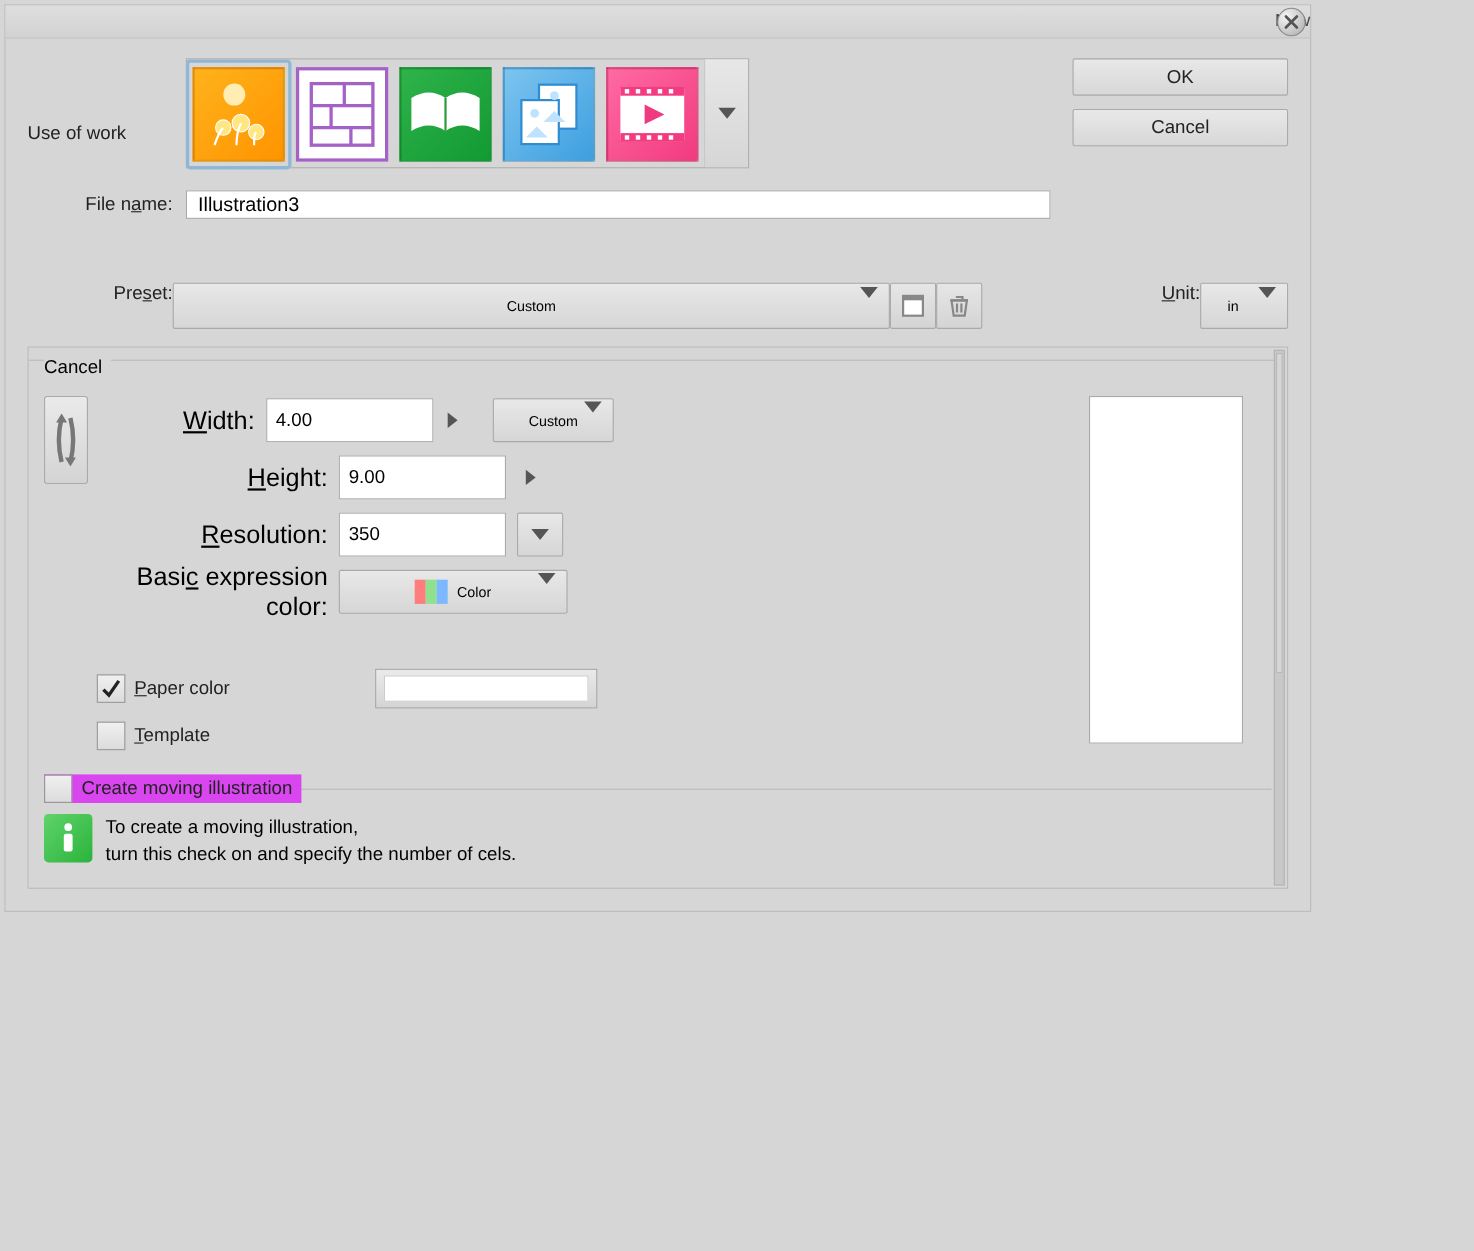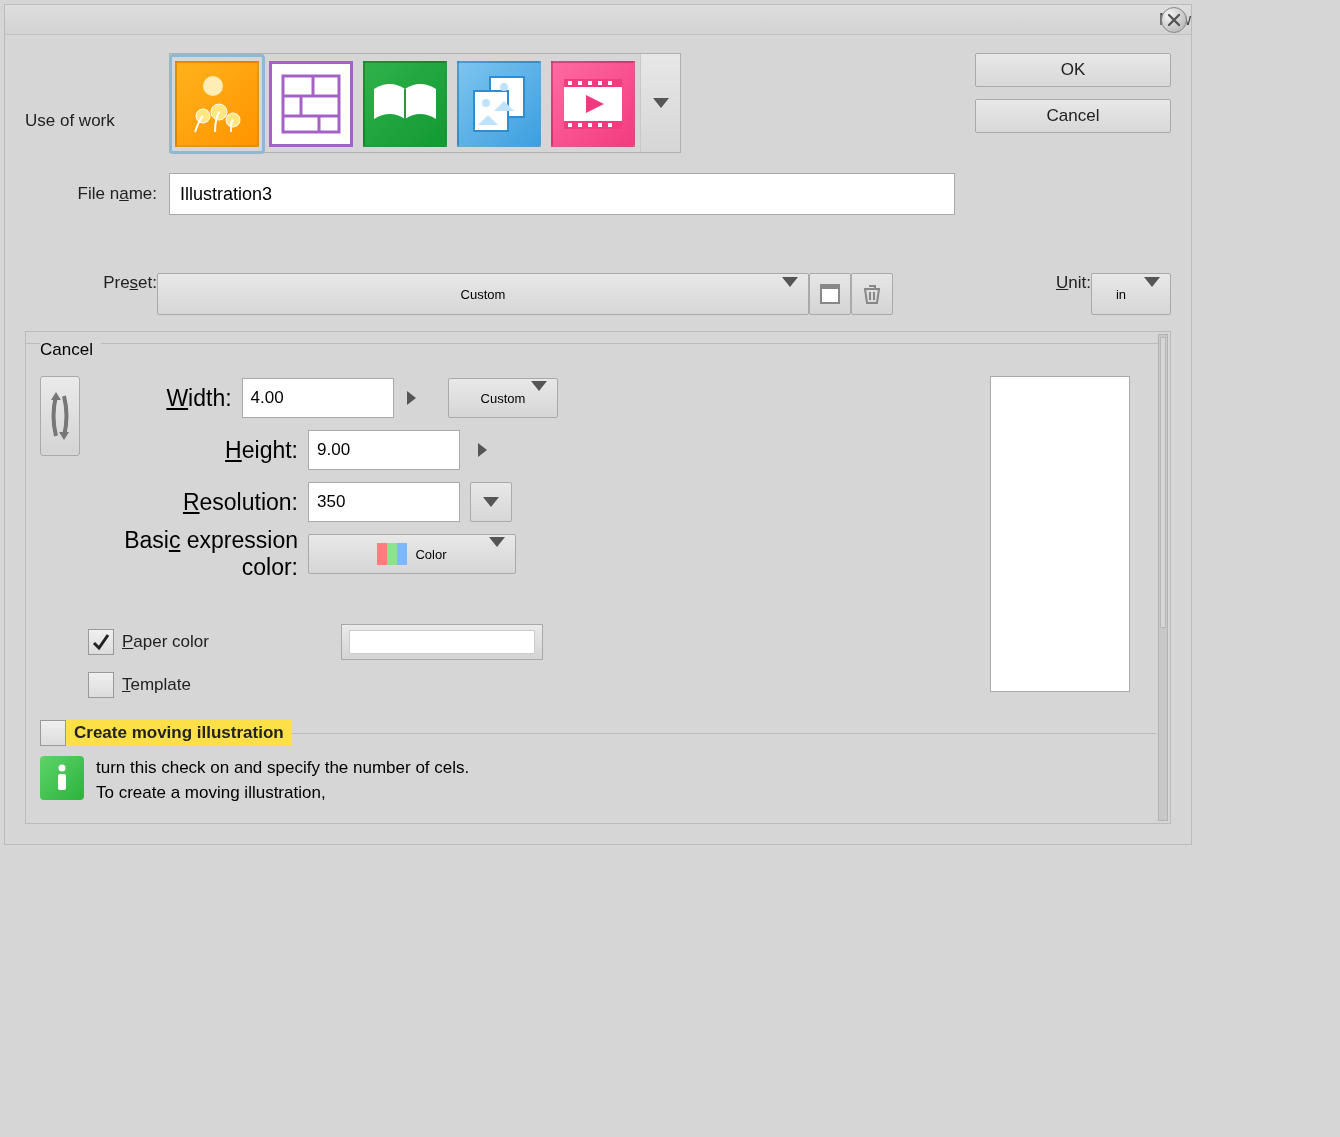--- a/index.html
+++ b/index.html
@@ -22,21 +22,21 @@
   .tile-purple { background: #fff; border-color:#a562c6; }
   .tile-green { background: linear-gradient(135deg,#2fb24a,#129a33); }
   .tile-blue { background: linear-gradient(135deg,#7cc4ef,#3e9fe0); }
   .tile-pink { background: linear-gradient(135deg,#ff6aa2,#f23b80); }
   .chev-cell { width: 40px; display:flex; align-items:center; justify-content:center; background: linear-gradient(#e7e7e7,#d6d6d6); cursor:pointer; border-left:1px solid #c8c8c8;}
   .btn-col { width: 206px; margin-left: 20px; }
   .dlg-btn { display:block; width: 196px; height: 34px; margin-bottom: 12px; background: linear-gradient(#e8e8e8,#d8d8d8); border:1px solid #aaa; border-radius:2px; font-size:17px; color:#222; cursor:pointer; }
   .filename-row { display:flex; align-items:center; margin-top: 20px; gap: 12px; }
   .filename-row .fld-label { width: 132px; text-align:right;}
   .u { text-decoration: underline; }
-  .text-input { height: 42px; font-size: 18px; padding: 0 10px; border: 1px solid #aaa; background:#fff; }
+  .text-input { height: 26px; font-size: 18px; padding: 0 10px; border: 1px solid #aaa; background:#fff; }
   .filename-input { width: 786px; }
   .preset-row { display:flex; align-items:flex-start; margin-top: 58px; }
   .preset-row .fld-label { width: 132px; text-align:right; }
   .select-btn { height: 42px; background: linear-gradient(#e8e8e8,#d6d6d6); border:1px solid #aaa; border-radius:2px; display:flex; align-items:center; justify-content:center; position:relative; cursor:pointer; font-size:13px;}
   .select-btn .arrow { position:absolute; right:10px; }
   .preset-select { width: 652px; }
   .sq-btn { width: 42px; height: 42px; background: linear-gradient(#e6e6e6,#d4d4d4); border:1px solid #aaa; border-radius:2px; display:flex;align-items:center;justify-content:center; cursor:pointer;}
   .unit-gap { flex:1; }
   .unit-label { margin-right:0; }
   .unit-select { width: 80px; }
@@ -58,21 +58,21 @@
   .color-swatch-strip span { width:10px; height:22px; }
   .extras { margin-top: 44px; }
   .chk-row { display:flex; align-items:center; gap: 8px; margin-bottom: 12px; }
   .chk { width:26px; height:26px; border:1px solid #999; background: linear-gradient(#f0f0f0,#dcdcdc); display:flex;align-items:center;justify-content:center; cursor:pointer;}
   .chk svg { width:20px;height:20px;}
   .swatch-btn { width: 202px; height:36px; background: linear-gradient(#eaeaea,#d4d4d4); border:1px solid #aaa; display:flex;align-items:center;justify-content:center; cursor:pointer; margin-left: 124px;}
   .swatch-inner { width:186px; height:24px; background:#fff; border:1px solid #ccc;}
   .preview-col { margin-left:auto; width: 200px; padding-top: 4px; padding-right: 26px;}
   .preview { width: 140px; height: 316px; background:#fff; border:1px solid #aaa; margin-left:auto; }
   .moving-box-wrap { margin-top: 10px; position:relative; }
-  .moving-head { display:flex; align-items:center; gap:8px; position:relative; z-index:2; background:#fde047; padding-right:8px; width:fit-content;font-weight:bold;}
+  .moving-head { display:flex; align-items:center; gap:8px; position:relative; z-index:2; background:#d946ef; padding-right:8px; width:fit-content;}
   .moving-rule { position:absolute; left:0; right:0; top:13px; border-top:1px solid #bbb; }
   .info-row { display:flex; gap:12px; margin-top:10px; align-items:flex-start;}
   .info-icon { width:44px;height:44px;background: linear-gradient(135deg,#5fd36a,#2bb33c); border-radius:4px; display:flex;align-items:center;justify-content:center;}
   .info-text { font-size:17px; line-height:1.45; }
   svg { display:block; }
   .arrow-down { width:0;height:0;border-left:8px solid transparent;border-right:8px solid transparent;border-top:10px solid #555;}
   .arrow-right-sm { width:0;height:0;border-top:7px solid transparent;border-bottom:7px solid transparent;border-left:9px solid #555;}
   .scrollbar-stub { position:absolute; right:2px; top:2px; bottom:2px; width:10px; background:#c8c8c8; border:1px solid #b3b3b3;}
   .scrollbar-stub .thumb { position:absolute; left:1px; right:1px; top:2px; height:60%; background:#d6d6d6; border:1px solid #b8b8b8;}
   .canvas-box { position:relative; }
@@ -291,22 +291,22 @@
           <div class="label">Create moving illustration</div>
         </div>
         <div class="info-row">
           <div class="info-icon">
             <svg width="18" height="30" viewBox="0 0 18 30">
                 <circle cx="9" cy="5" r="3.5" fill="#fff"></circle>
                 <rect x="5" y="11" width="8" height="16" rx="2" fill="#fff"></rect>
               </svg>
           </div>
           <div class="info-text">
+            <div>To create a moving illustration,</div>
             <div>turn this check on and specify the number of cels.</div>
-            <div>To create a moving illustration,</div>
           </div>
         </div>
       </div>
 
       <div class="scrollbar-stub">
           <div class="thumb"></div>
         </div>
     </div>
   </div>
 </div>

